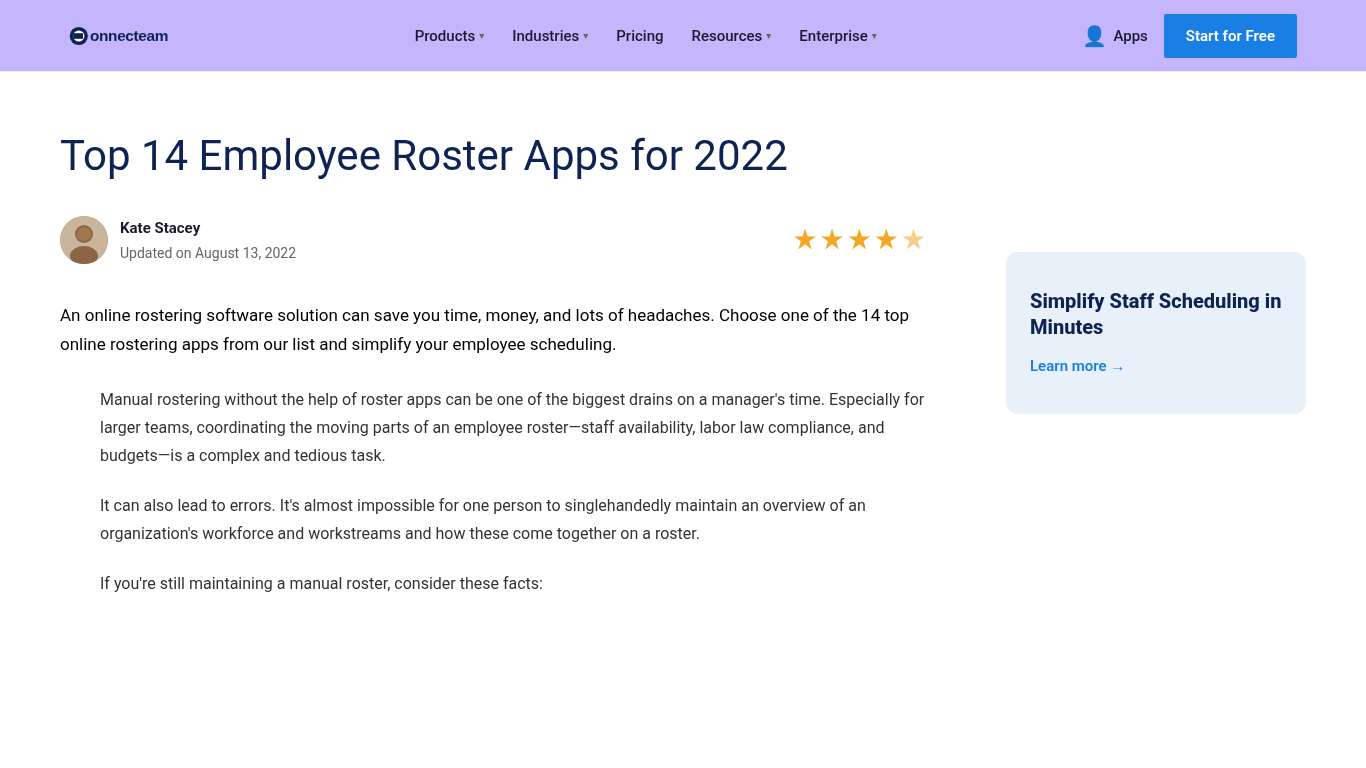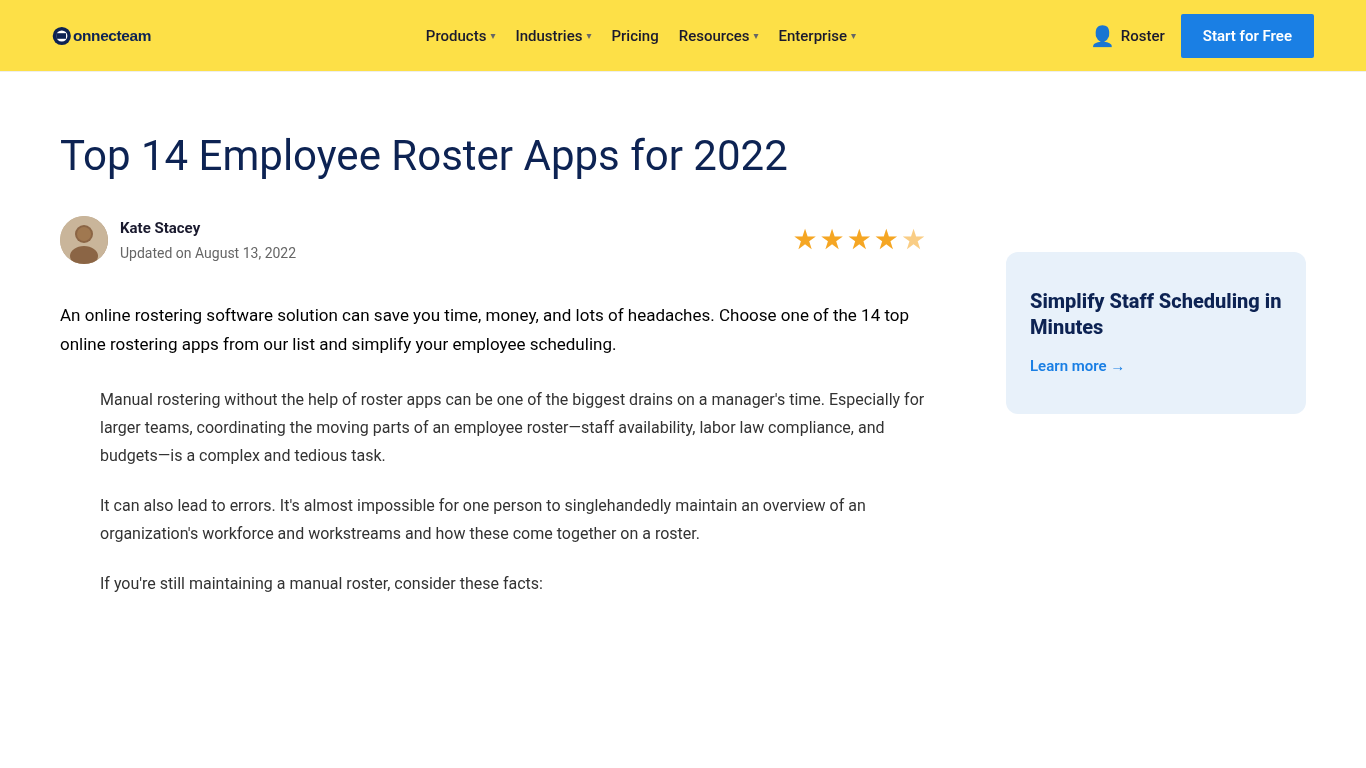--- a/index.html
+++ b/index.html
@@ -14,40 +14,40 @@
       color: #1a1a2e;
       font-size: 16px;
       line-height: 1.6;
     }
 
     
     nav {
       display: flex;
       align-items: center;
       justify-content: space-between;
-      padding: 0 52px;
+      padding: 0 69px;
       height: 72px;
       border-bottom: 1px solid #eee;
-      background: #fde047;
+      background: #c4b5fd;
       position: sticky;
       top: 0;
       z-index: 100;
     }
 
     .nav-logo {
       display: flex;
       align-items: center;
       gap: 4px;
       text-decoration: none;
     }
 
     .nav-links {
       display: flex;
       align-items: flex-start;
-      gap: 20px;
+      gap: 28px;
       list-style: none;
     }
 
     .nav-links li a {
       text-decoration: none;
       color: #1a1a2e;
       font-size: 15px;
       font-weight: 500;
       display: flex;
       align-items: center;
@@ -262,21 +262,21 @@
       <a href="#">
         <span>Enterprise</span>
         <span class="chevron">▾</span>
       </a>
     </li>
   </ul>
 
   <div class="nav-actions">
     <a href="#" class="btn-login">
       <span style="font-size:20px;">👤</span>
-      <span>Roster</span>
+      <span>Apps</span>
     </a>
     <a href="#" class="btn-start">
       <span>Start for Free</span>
     </a>
   </div>
 </nav>
 
 <div class="page-container">
 
   <main class="main-content">

